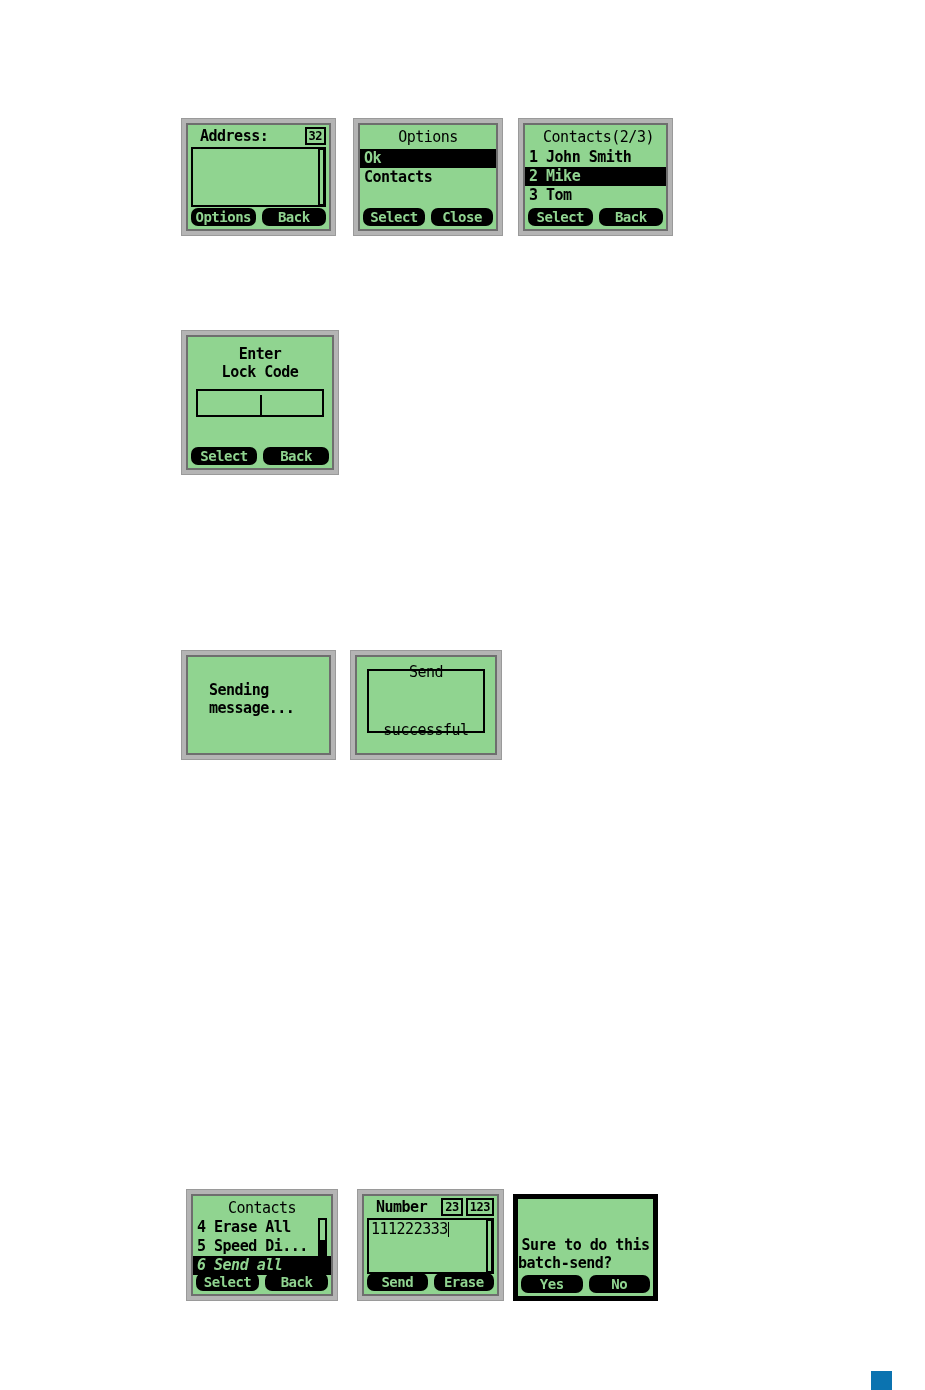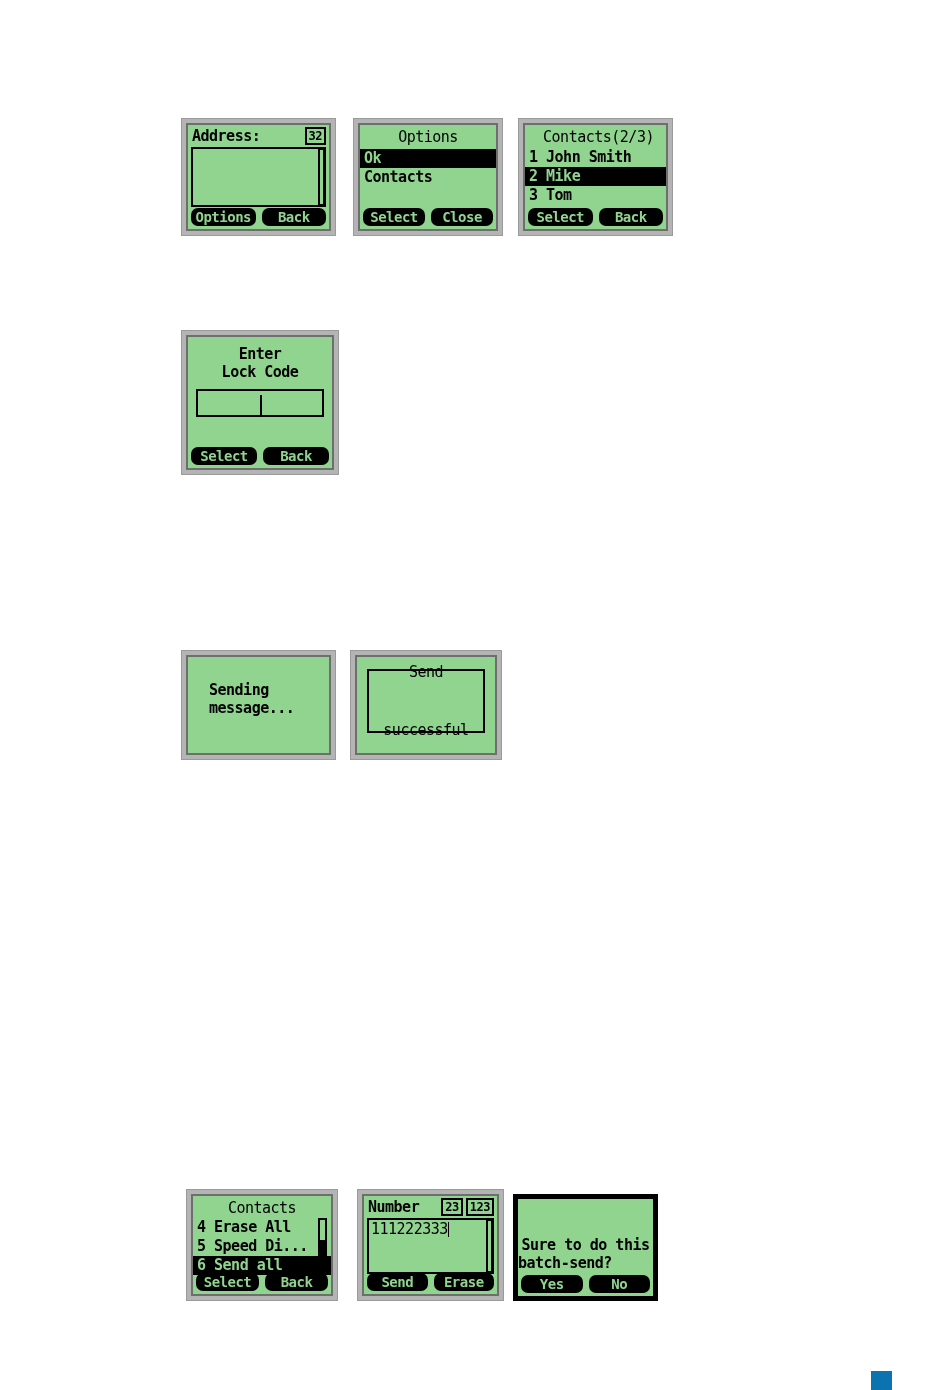--- a/index.html
+++ b/index.html
@@ -49,21 +49,21 @@
     text-align: center;
     font-size: 15px;
     line-height: 18px;
   }
 
   
   .hdr {
     display: flex;
     align-items: flex-start;
     justify-content: space-between;
-    padding: 2px 3px 0 4px;
+    padding: 2px 3px 0 12px;
     height: 20px;
     box-sizing: border-box;
   }
   .hdr-label {
     font-size: 15px;
     font-weight: bold;
     letter-spacing: -0.5px;
     white-space: nowrap;
   }
   .badges { display: flex; gap: 3px; }
@@ -273,21 +273,21 @@
 </div>
 
 <div class="screen" style="left:186px; top:1189px; width:152px; height:112px;">
   <div class="lcd">
 
     <div class="title-center thin-px" style="position:absolute; left:0; right:0; top:3px;">Contacts</div>
 
     <div class="list" style="top:22px; right:12px;">
       <div class="row">4  Erase All</div>
       <div class="row">5  Speed Di...</div>
-      <div class="row sel" style="margin-right:-12px; padding-right:20px;">6  Send all</div>
+      <div class="row sel" style="margin-right:-12px; padding-right:20px;font-style:italic;">6  Send all</div>
     </div>
 
     <div class="sbar" style="right:4px; top:22px; width:9px; height:56px;">
       <div class="sbar-thumb" style="top:20px; bottom:0;"></div>
     </div>
 
     <div class="softkeys">
       <div class="skey">Select</div>
       <div class="skey">Back</div>
     </div>

